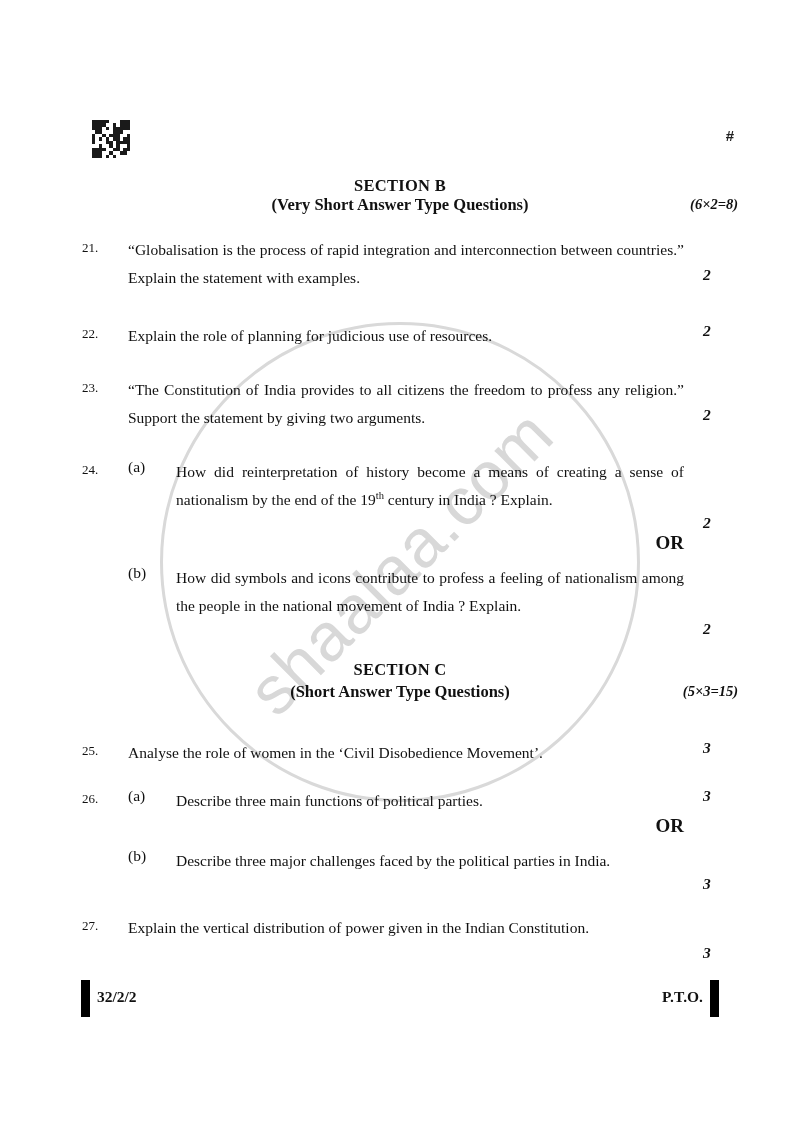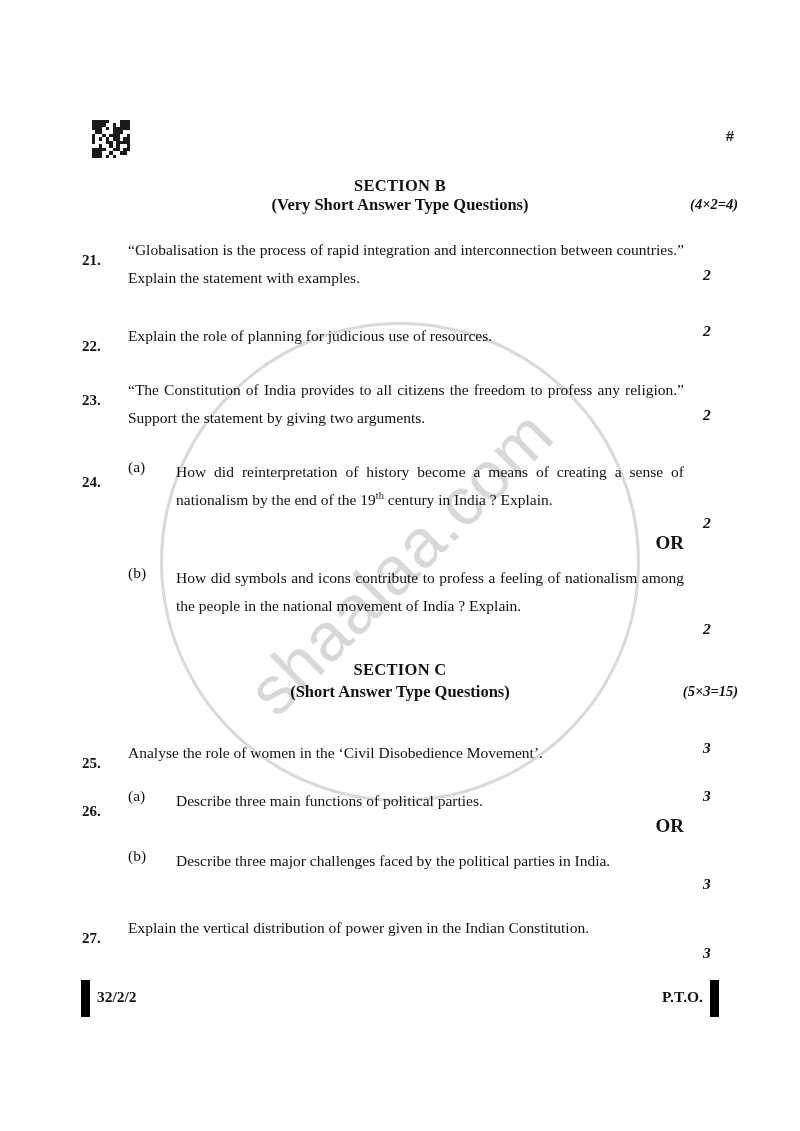--- a/index.html
+++ b/index.html
@@ -106,23 +106,23 @@
 
   
   .q {
     position: absolute;
     left: 0;
     right: 0;
   }
   .q-num {
     position: absolute;
     left: 82px;
-    top: 16px;
-    font-weight: 700;
-    font-size: 15px;
+    top: 4px;
+    font-weight: 400;
+    font-size: 13px;
   }
   .q-sub {
     position: absolute;
     left: 128px;
     top: 0;
     font-size: 15.5px;
   }
   .q-body {
     position: absolute;
     font-size: 15.5px;
@@ -319,21 +319,21 @@
         <i></i>
         <i></i>
         <i></i>
         <i></i>
       </div>
 
     <div class="hash-mark">#</div>
 
     <div class="section-title" style="top:164px;margin-top:12px;">SECTION B</div>
     <div class="section-sub" style="top:195px;">(Very Short Answer Type Questions)</div>
-    <div class="marks-head" style="top:196px;">(4×2=4)</div>
+    <div class="marks-head" style="top:196px;">(6×2=8)</div>
 
     <div class="q" style="top:236px;">
       <span class="q-num">21.</span>
       <div class="q-body lvl1">“Globalisation is the process of rapid integration and interconnection between countries.” Explain the statement with examples.</div>
       <span class="q-marks" style="top:30px;">2</span>
     </div>
 
     <div class="q" style="top:322px;">
       <span class="q-num">22.</span>
       <div class="q-body lvl1 nojust">Explain the role of planning for judicious use of resources.</div>

